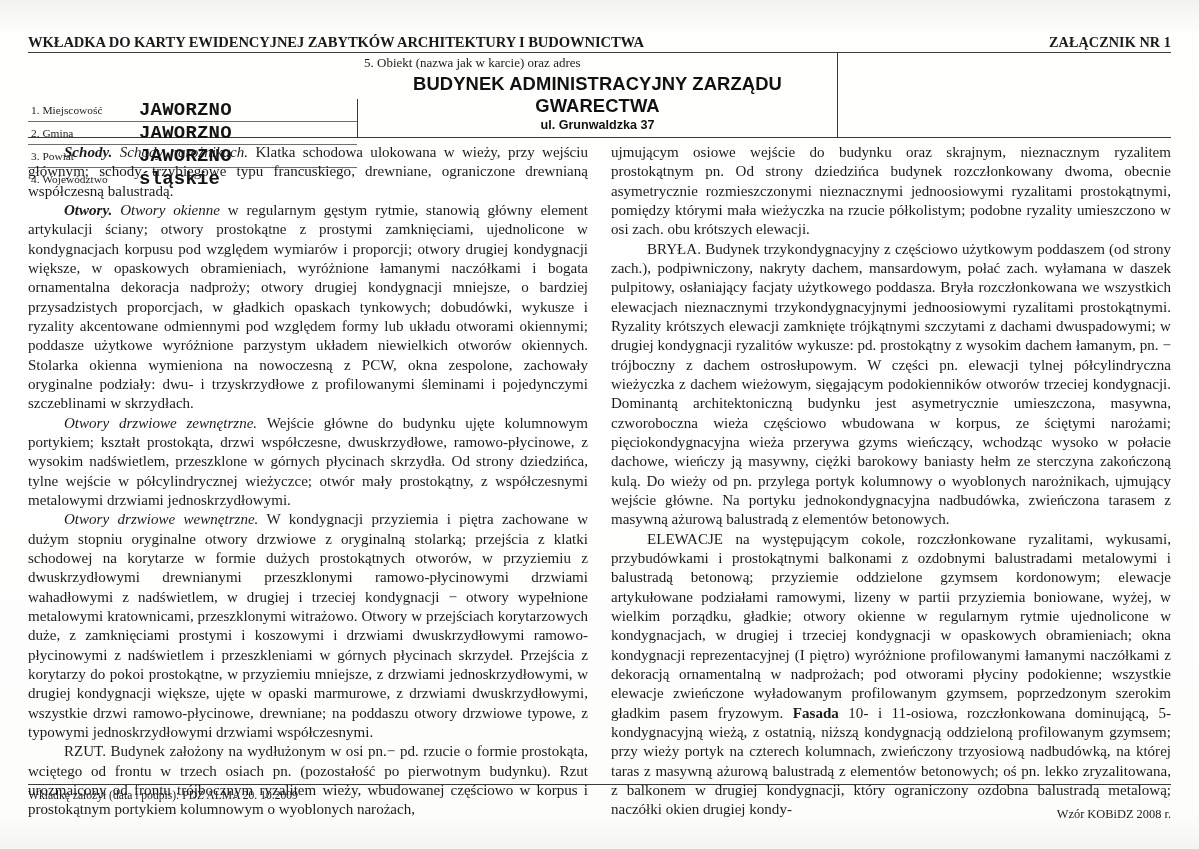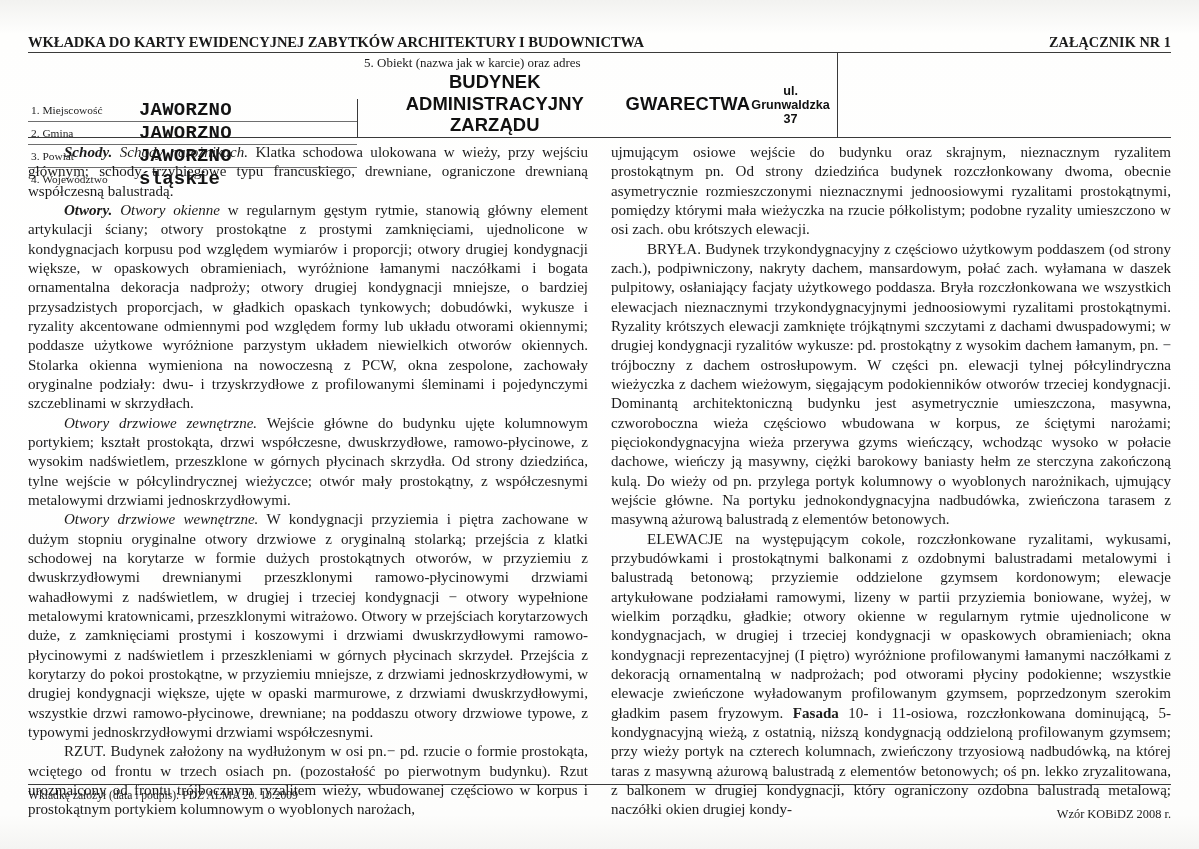--- a/index.html
+++ b/index.html
@@ -110,20 +110,21 @@
     display: flex;
     flex-direction: column;
   }
   .hg-mid-cap {
     font-size: 13px;
     font-family: "Liberation Serif", serif;
   }
   .hg-mid-body {
     flex: 1;
     display: flex;
+    flex-direction: column;
     align-items: center;
     justify-content: center;
     text-align: center;
   }
   .obj-name {
     font-family: "Liberation Sans", sans-serif;
     font-weight: bold;
     font-size: 18.4px;
     line-height: 1.18;
     color: #111;

